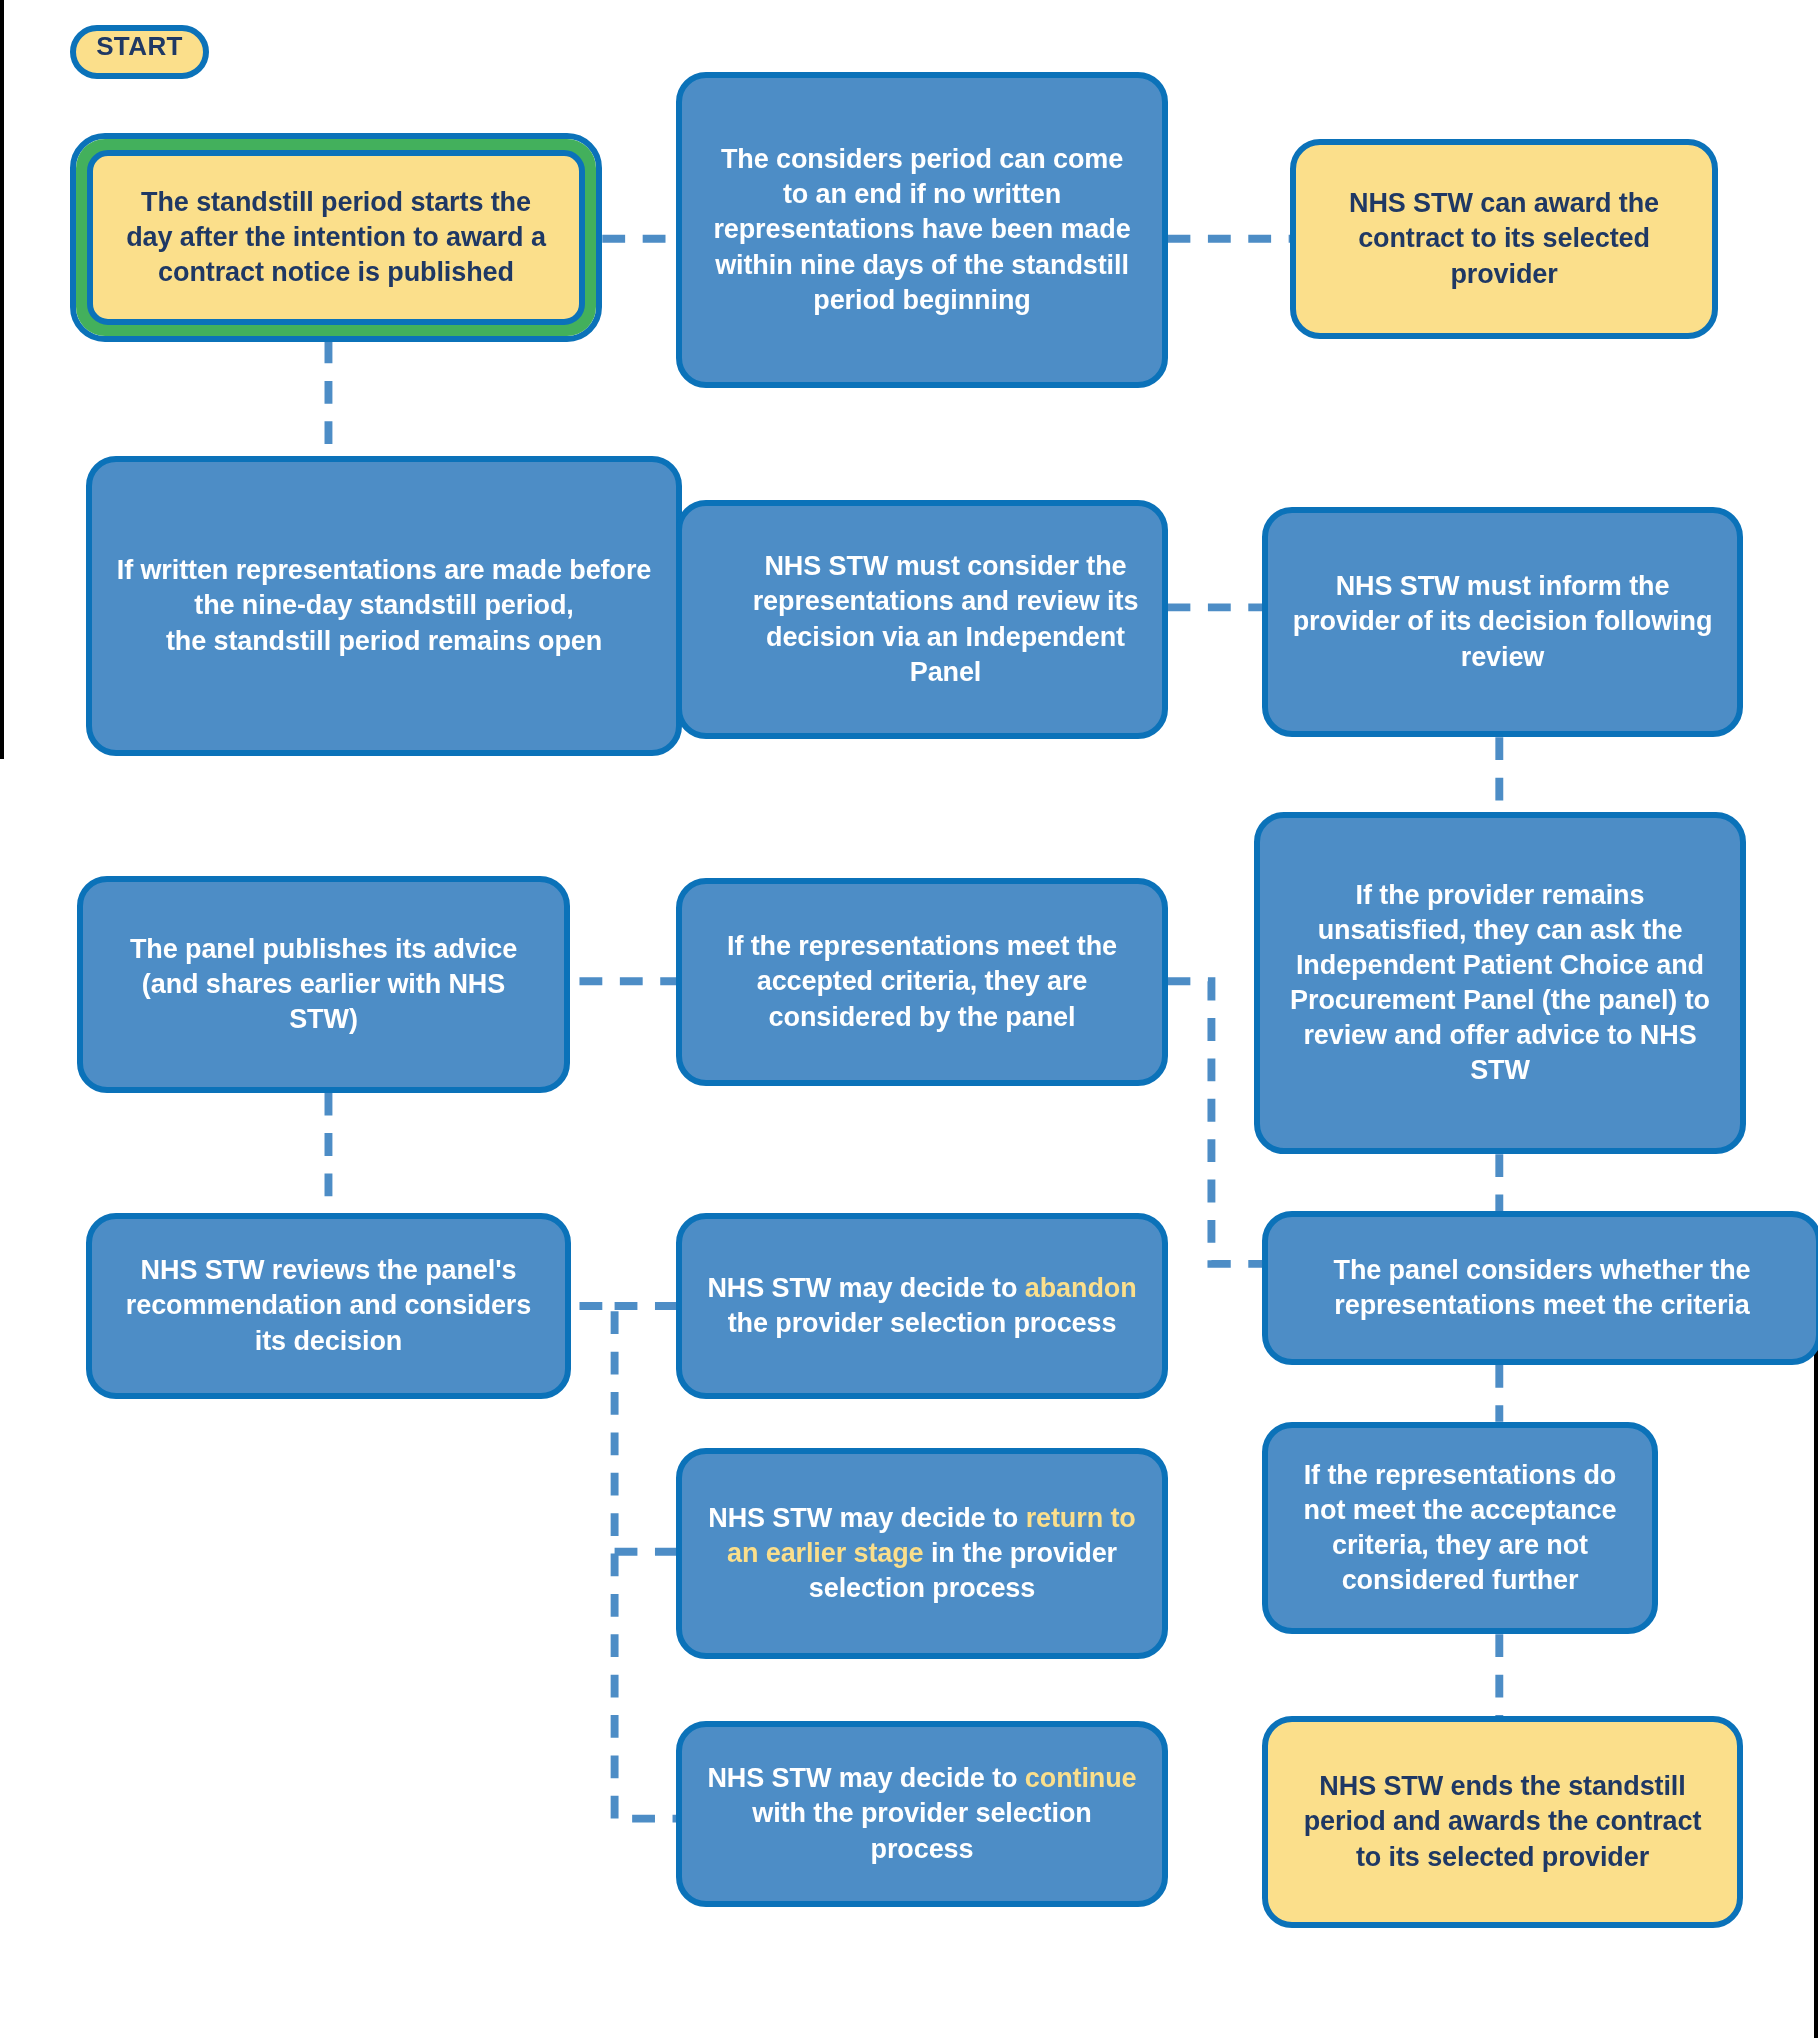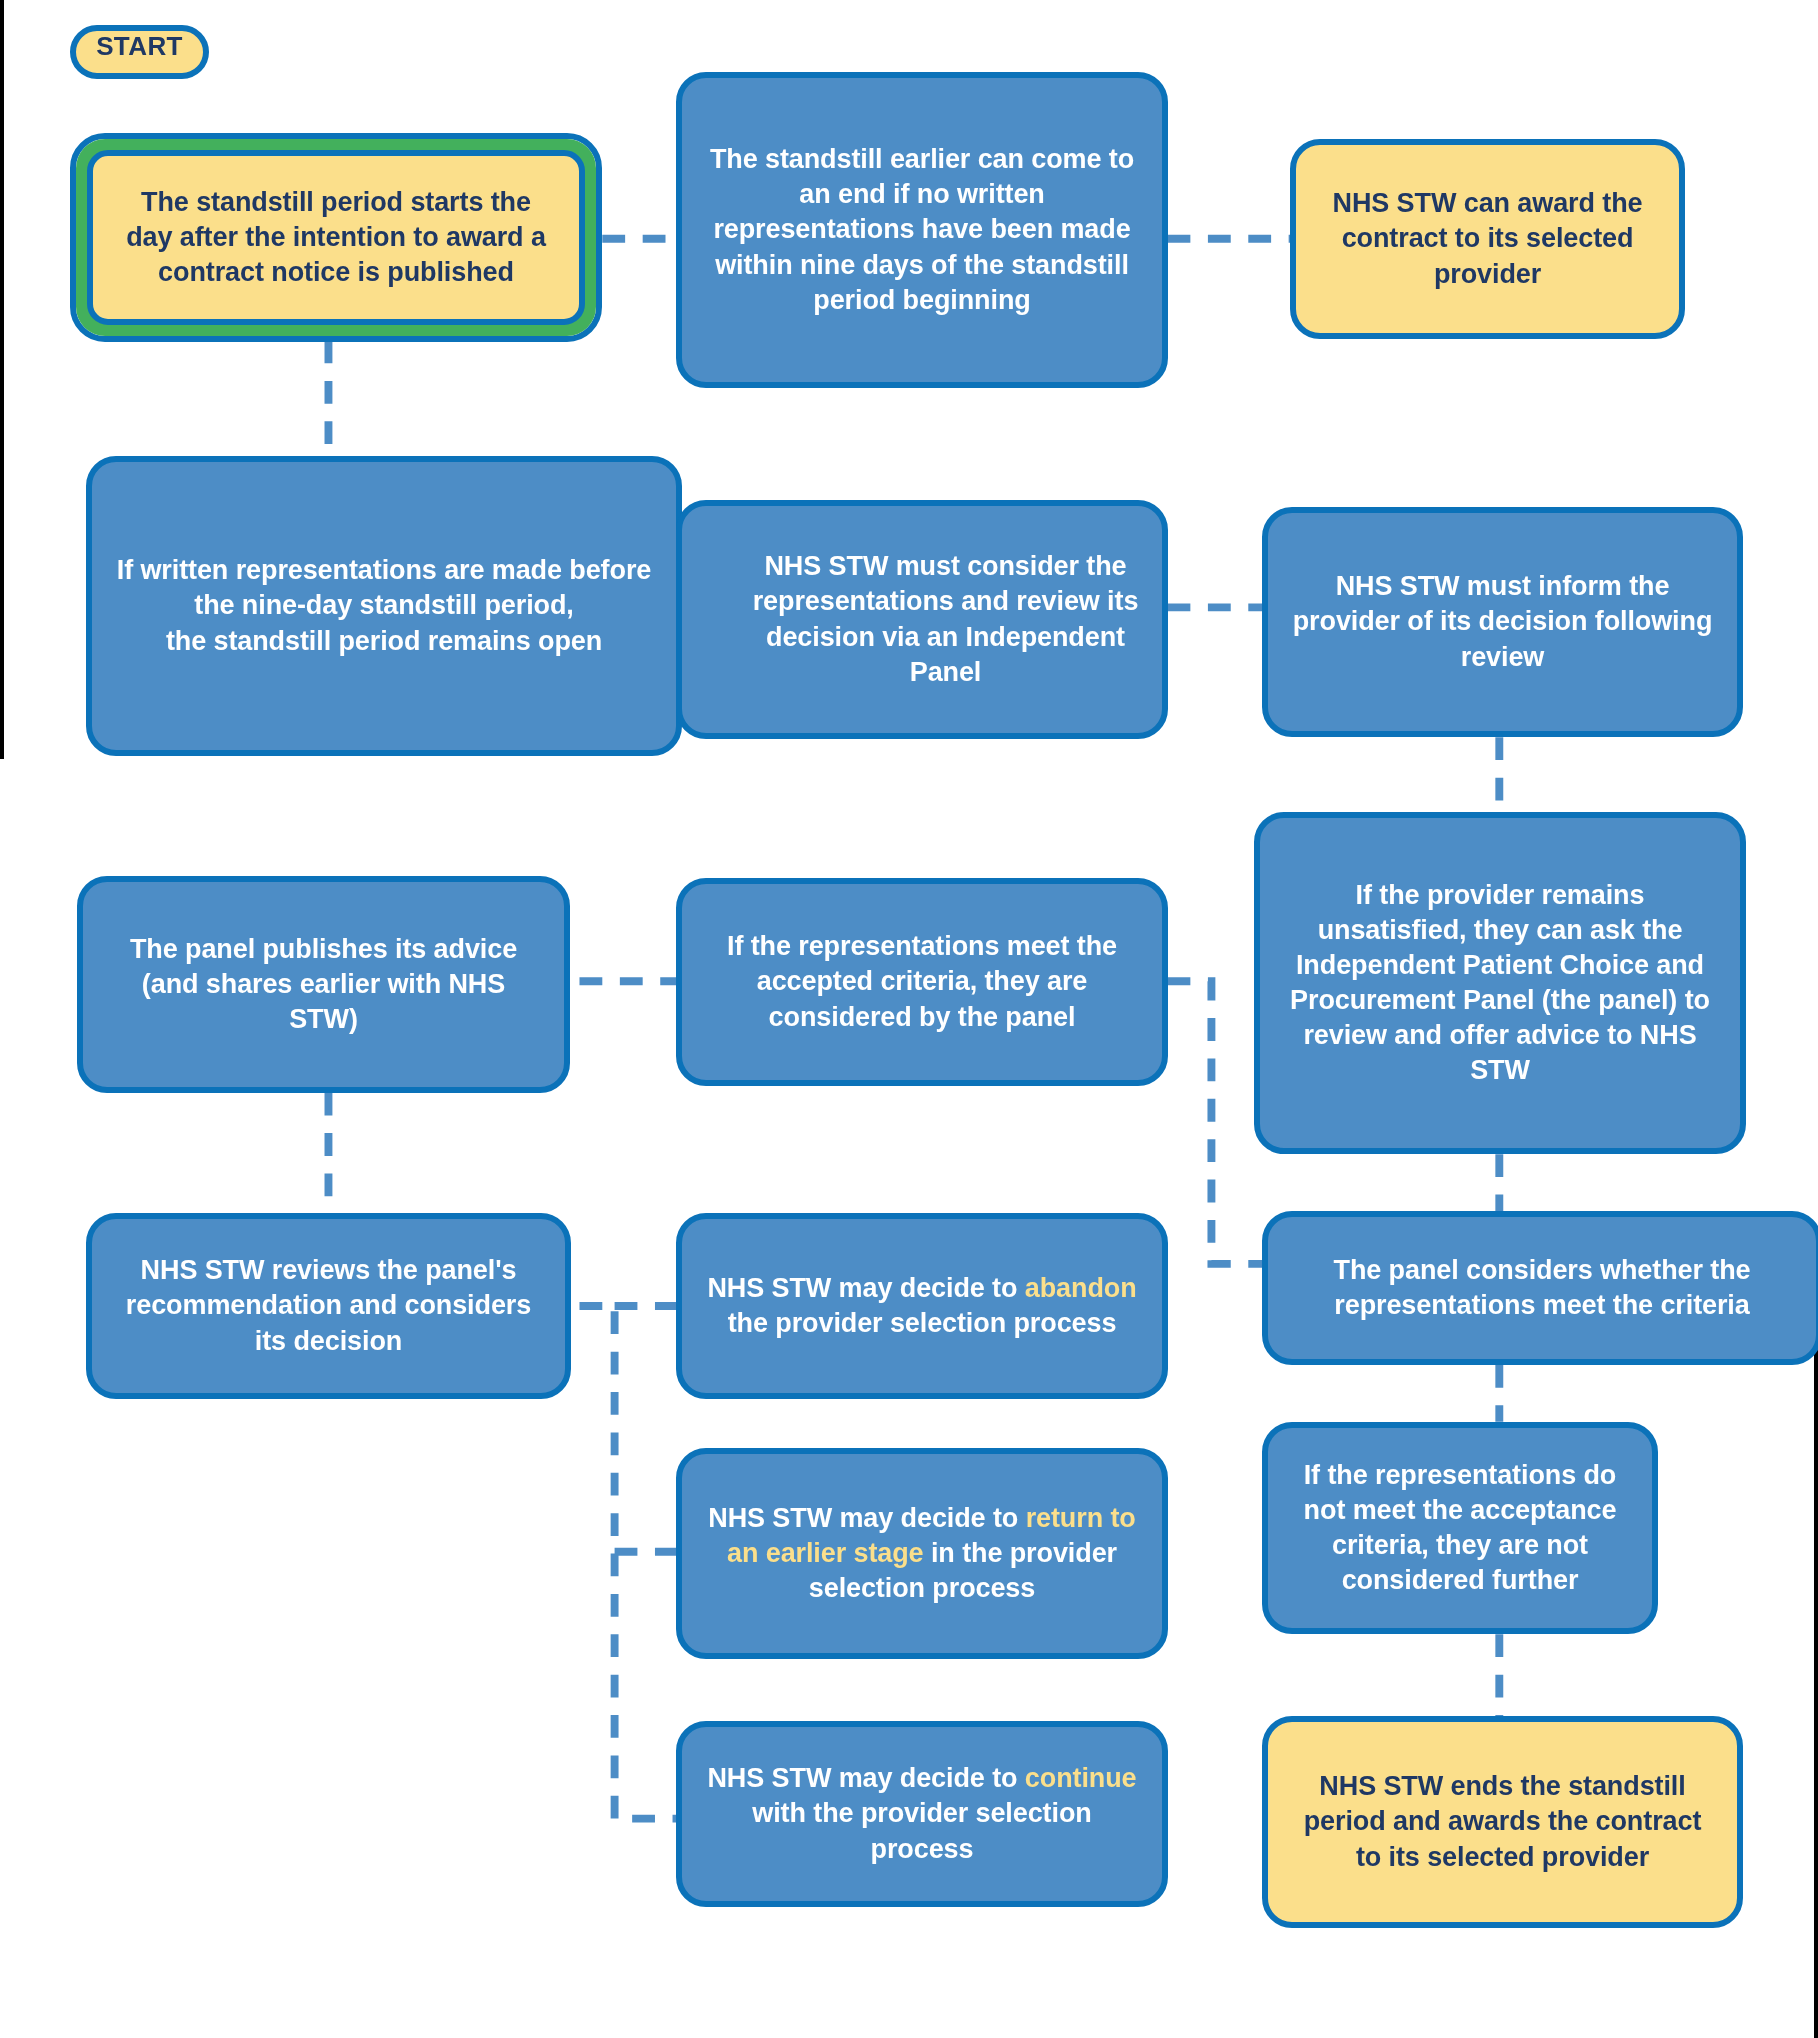--- a/index.html
+++ b/index.html
@@ -160,24 +160,24 @@
   </div>
 
   <div class="node highlight" style="left:70px; top:133px; width:532px; height:209px;">
     <div class="green-ring"></div>
     <div class="inner">
       <span class="txt">The standstill period starts the day after the intention to award a contract notice is published</span>
     </div>
   </div>
 
   <div class="node blue" style="left:676px; top:72px; width:492px; height:316px;">
-    <span class="txt">The standstill earlier can come to an end if no written representations have been made within nine days of the standstill period beginning</span>
-  </div>
-
-  <div class="node yellow" style="left:1290px; top:139px; width:395px; height:200px;justify-content:center;">
+    <span class="txt">The considers period can come to an end if no written representations have been made within nine days of the standstill period beginning</span>
+  </div>
+
+  <div class="node yellow" style="left:1290px; top:139px; width:428px; height:200px;justify-content:center;">
     <span class="txt">NHS STW can award the contract to its selected provider</span>
   </div>
 
   <div class="node blue" style="left:86px; top:456px; width:596px; height:300px; white-space:pre-line;">
     <span class="txt">If written representations are made before the nine-day standstill period,
 the standstill period remains open</span>
   </div>
 
   <div class="node blue" style="left:676px; top:500px; width:492px; height:239px;padding-left:47px;">
     <span class="txt">NHS STW must consider the representations and review its decision via an Independent Panel</span>

